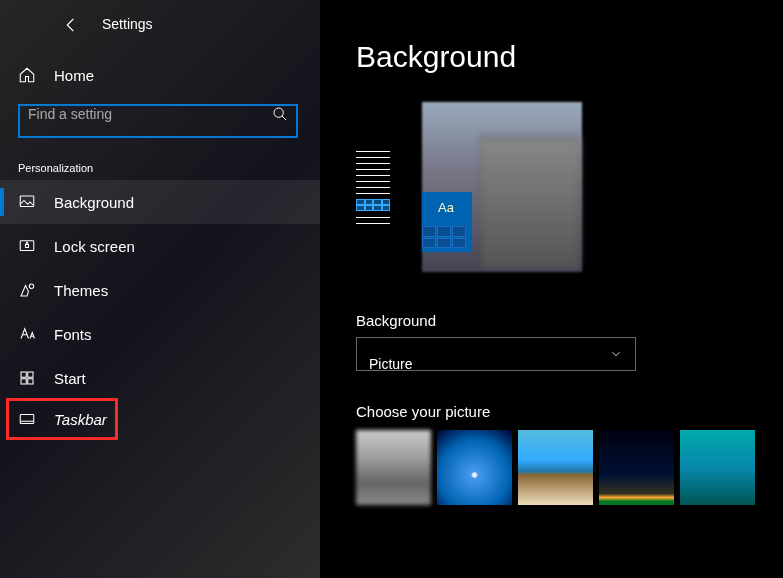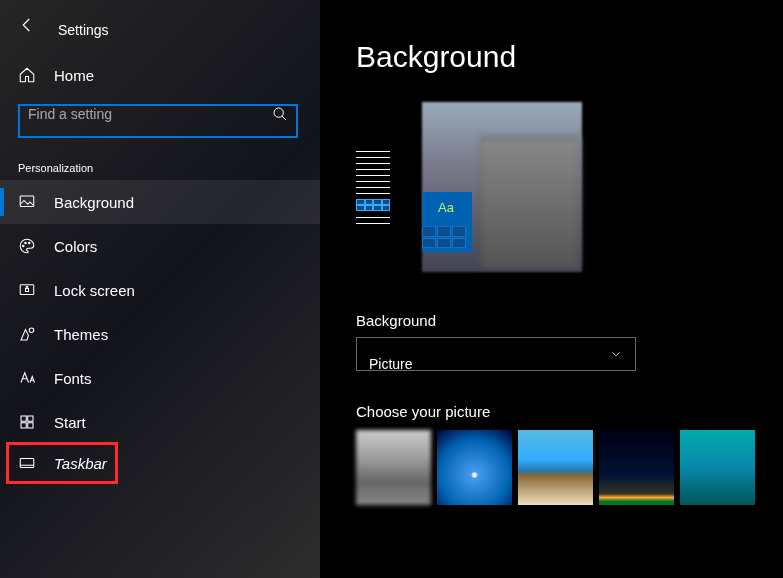--- a/index.html
+++ b/index.html
@@ -14,22 +14,23 @@
   }
   .sidebar {
     width: 320px;
     height: 100%;
     background: linear-gradient(135deg, rgba(40,40,40,0.95), rgba(20,20,30,0.95), rgba(50,50,50,0.9));
     padding: 12px 0 0 0;
     position: relative;
   }
   .sidebar-header {
     display: flex;
-    align-items: flex-end;
+    align-items: flex-start;
     padding: 4px 18px 18px 18px;
+    margin-left: 44px;
   }
   .back-btn {
     color: #fff;
     cursor: pointer;
     margin-right: 22px;
   }
   .app-title { font-size: 14px; font-weight: 400; }
   .home-row {
     display: flex;
     align-items: center;
@@ -137,21 +138,21 @@
     border: 1px solid rgba(0,0,0,0.3);
   }
   .dp-tile {
     position: absolute;
     left: 0; top: 90px;
     width: 50px; height: 60px;
     background: #0063b1;
   }
   .dp-tile .aa {
     position: absolute; left: 16px; top: 8px;
-    font-size: 13px; color: #bef264;
+    font-size: 13px; color: #fef9c3;
   }
   .dp-mini {
     position: absolute;
     left: 0; bottom: 4px;
     display: grid;
     grid-template-columns: repeat(3,1fr);
     grid-template-rows: repeat(2,1fr);
     width: 44px; height: 22px;
     gap: 1px;
   }
@@ -230,29 +231,20 @@
   <div class="section-label">Personalization</div>
 
   <div class="nav-item active">
     <svg width="18" height="18" viewBox="0 0 24 24" fill="none" stroke="#fff" stroke-width="1.4">
         <rect x="3" y="4" width="18" height="14" rx="1"></rect>
         <path d="M3 15 L8 10 L13 15 L16 12 L21 17"></path>
       </svg>
     <span class="label">Background</span>
   </div>
 
-  <div class="nav-item">
-    <svg width="18" height="18" viewBox="0 0 24 24" fill="none" stroke="#fff" stroke-width="1.4">
-        <path d="M12 3a9 9 0 1 0 0 18c2 0 2-2 0-3s0-3 2-3h3a4 4 0 0 0 4-4c0-4-4-8-9-8z"></path>
-        <circle cx="7" cy="12" r="1" fill="#fff"></circle>
-        <circle cx="10" cy="8" r="1" fill="#fff"></circle>
-        <circle cx="15" cy="8" r="1" fill="#fff"></circle>
-      </svg>
-    <span class="label">Colors</span>
-  </div>
 
   <div class="nav-item">
     <svg width="18" height="18" viewBox="0 0 24 24" fill="none" stroke="#fff" stroke-width="1.4">
         <rect x="3" y="5" width="18" height="13" rx="1"></rect>
         <rect x="10" y="10" width="4" height="4"></rect>
         <path d="M11 10 V8 a1 1 0 0 1 2 0 V10"></path>
       </svg>
     <span class="label">Lock screen</span>
   </div>
 

